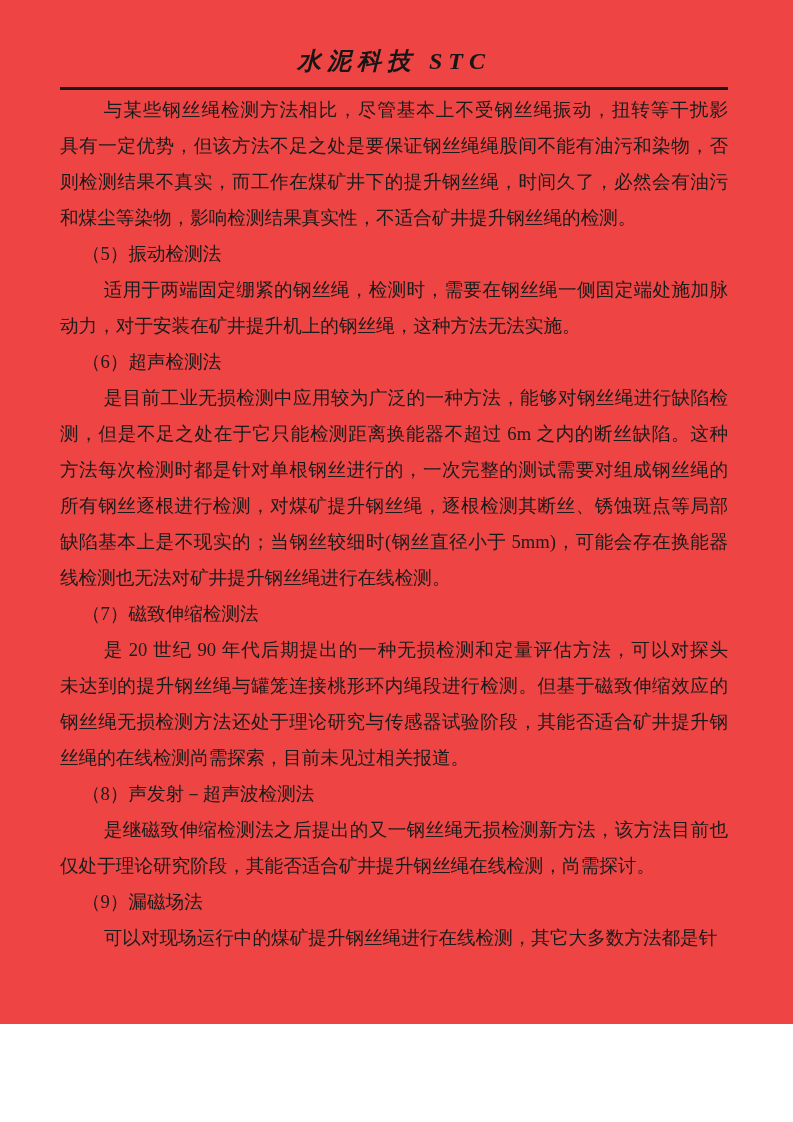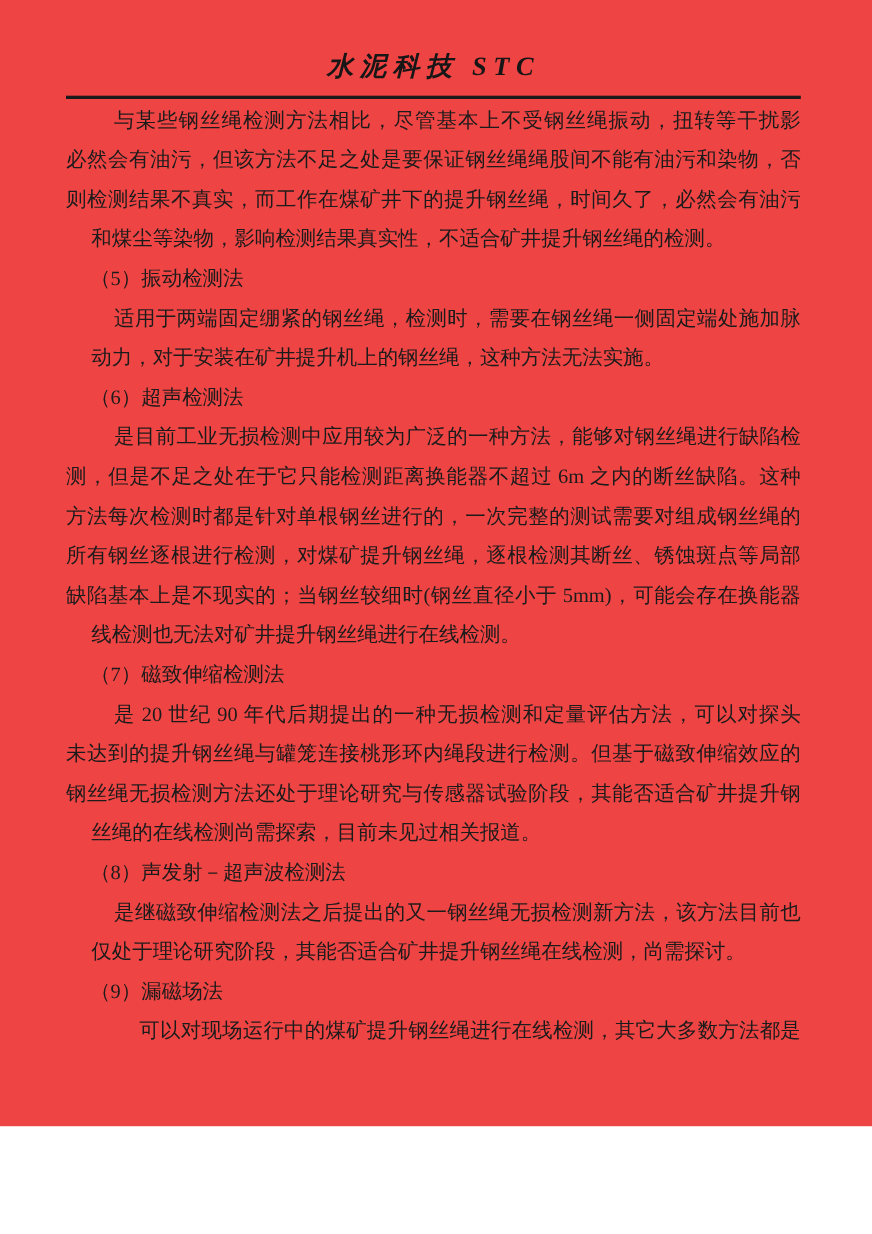--- a/index.html
+++ b/index.html
@@ -42,21 +42,21 @@
     height:36px;
     white-space:nowrap;
   }
   .pline {
     height:36px;
     text-align:justify;
     text-align-last:justify;
     overflow:hidden;
   }
   .pline.firstline { text-indent:2.35em; }
-  .pline.lastline  { text-align-last:left;margin-left:23px; }
+  .pline.lastline  { text-align-last:left; }
   .footer-bar {
     position:absolute;
     top:1047px; left:60px;
     width:668px; height:9px;
   }
   .footer-bar svg { display:block; }
   .page-number {
     position:absolute;
     top:1056px; left:60px; width:668px;
     text-align:right;
@@ -80,21 +80,21 @@
 <div class="page">
 
   <div class="header">
     <div class="journal-title">水泥科技 STC</div>
     <div class="header-rule"></div>
   </div>
 
   <div class="article-body">
 
       <div class="pline firstline">与某些钢丝绳检测方法相比，尽管基本上不受钢丝绳振动，扭转等干扰影响，</div>
-      <div class="pline">必然会有油污，但该方法不足之处是要保证钢丝绳绳股间不能有油污和染物，否</div>
+      <div class="pline">具有一定优势，但该方法不足之处是要保证钢丝绳绳股间不能有油污和染物，否</div>
       <div class="pline">则检测结果不真实，而工作在煤矿井下的提升钢丝绳，时间久了，必然会有油污</div>
       <div class="pline lastline">和煤尘等染物，影响检测结果真实性，不适合矿井提升钢丝绳的检测。</div>
       <div class="sheading">（5）振动检测法</div>
       <div class="pline firstline">适用于两端固定绷紧的钢丝绳，检测时，需要在钢丝绳一侧固定端处施加脉</div>
       <div class="pline lastline">动力，对于安装在矿井提升机上的钢丝绳，这种方法无法实施。</div>
       <div class="sheading">（6）超声检测法</div>
       <div class="pline firstline">是目前工业无损检测中应用较为广泛的一种方法，能够对钢丝绳进行缺陷检</div>
       <div class="pline">测，但是不足之处在于它只能检测距离换能器不超过 6m 之内的断丝缺陷。这种</div>
       <div class="pline">方法每次检测时都是针对单根钢丝进行的，一次完整的测试需要对组成钢丝绳的</div>
       <div class="pline">所有钢丝逐根进行检测，对煤矿提升钢丝绳，逐根检测其断丝、锈蚀斑点等局部</div>

